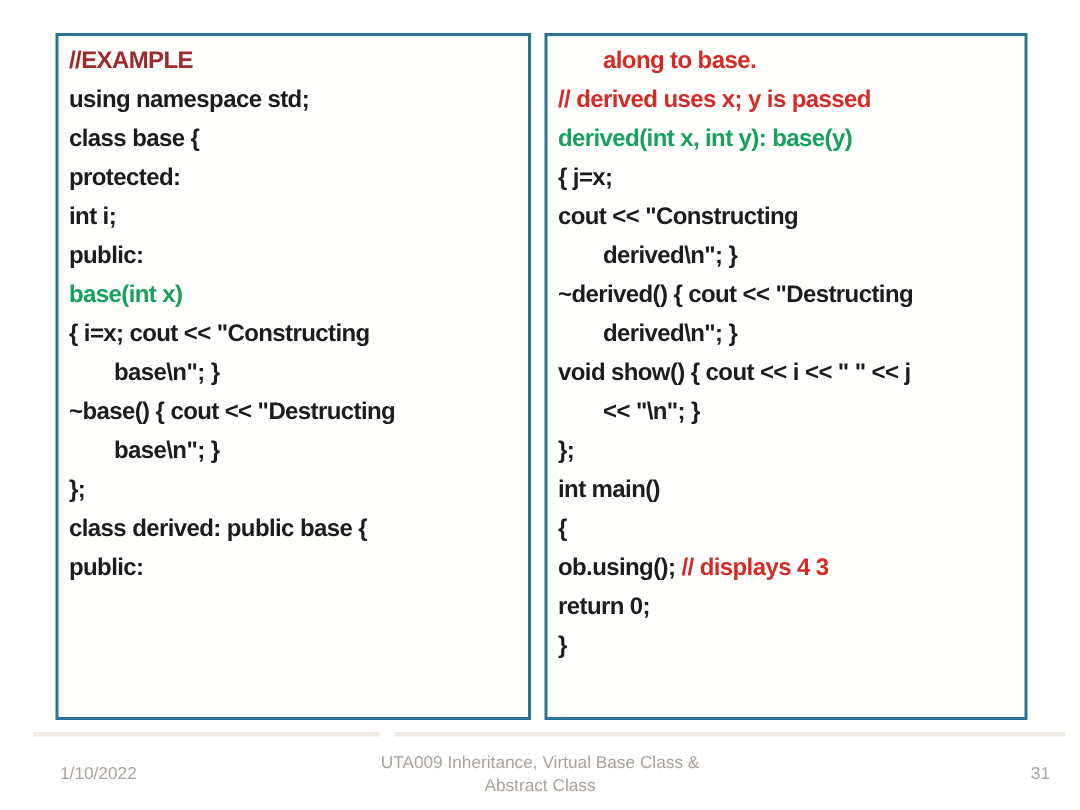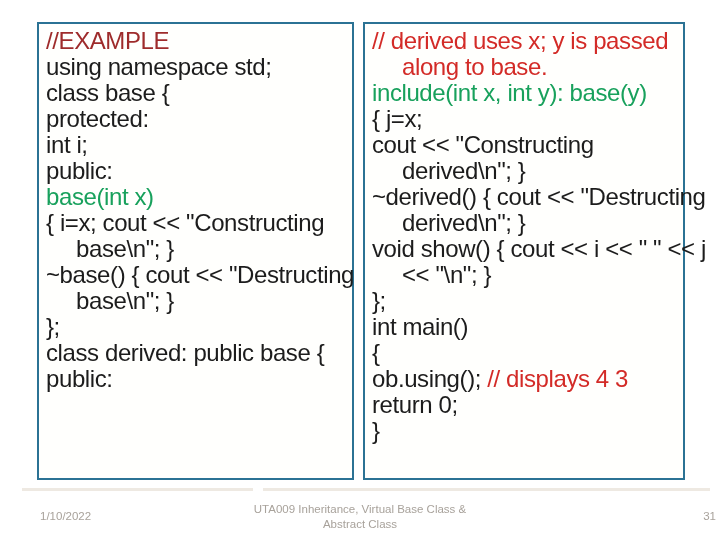--- a/index.html
+++ b/index.html
@@ -25,22 +25,22 @@
     height:458px;
     border:2px solid var(--border);
     background:#fffffd;
     box-sizing:border-box;
     padding:4px 6px 0 7px;
   }
   .code-box.left{left:37px;width:317px;}
   .code-box.right{left:363px;width:322px;}
   .code-line{
     white-space:pre;
-    font-weight:normal;
-    font-size:24px;
+    font-weight:bold;
+    font-size:16px;
     line-height:26px;
     letter-spacing:-0.4px;
     color:var(--code);
   }
   .code-line.indent{padding-left:30px;}
   .seg-code{color:var(--code);}
   .seg-red-dark{color:var(--red-dark);}
   .seg-red-bright{color:var(--red-bright);}
   .seg-green{color:var(--green);}
   .shadow-strip{
@@ -54,21 +54,21 @@
     position:absolute;
     left:0;top:498px;width:720px;height:40px;
     color:var(--footer);
     font-size:11.5px;
   }
   .footer-date{position:absolute;left:40px;top:12px;}
   .footer-title{
     position:absolute;left:160px;top:4px;width:400px;
     text-align:center;line-height:15px;
   }
-  .footer-page{position:absolute;right:4px;top:12px;}
+  .footer-page{position:absolute;right:20px;top:12px;}
 </style>
 </head>
 <body>
 
 <div class="slide">
 
   <div class="code-box left" id="leftBox">
       <div class="code-line"><span class="seg-red-dark">//EXAMPLE</span></div>
       <div class="code-line"><span class="seg-code">using namespace std;</span></div>
       <div class="code-line"><span class="seg-code">class base {</span></div>
@@ -79,23 +79,23 @@
       <div class="code-line"><span class="seg-code">{ i=x; cout &lt;&lt; "Constructing</span></div>
       <div class="code-line indent"><span class="seg-code">base\n"; }</span></div>
       <div class="code-line"><span class="seg-code">~base() { cout &lt;&lt; "Destructing</span></div>
       <div class="code-line indent"><span class="seg-code">base\n"; }</span></div>
       <div class="code-line"><span class="seg-code">};</span></div>
       <div class="code-line"><span class="seg-code">class derived: public base {</span></div>
       <div class="code-line"><span class="seg-code">public:</span></div>
     </div>
 
   <div class="code-box right" id="rightBox">
+      <div class="code-line indent"><span class="seg-red-bright">along to base.</span></div>
       <div class="code-line"><span class="seg-red-bright">// derived uses x; y is passed</span></div>
-      <div class="code-line indent"><span class="seg-red-bright">along to base.</span></div>
-      <div class="code-line"><span class="seg-green">include(int x, int y): base(y)</span></div>
+      <div class="code-line"><span class="seg-green">derived(int x, int y): base(y)</span></div>
       <div class="code-line"><span class="seg-code">{ j=x;</span></div>
       <div class="code-line"><span class="seg-code">cout &lt;&lt; "Constructing</span></div>
       <div class="code-line indent"><span class="seg-code">derived\n"; }</span></div>
       <div class="code-line"><span class="seg-code">~derived() { cout &lt;&lt; "Destructing</span></div>
       <div class="code-line indent"><span class="seg-code">derived\n"; }</span></div>
       <div class="code-line"><span class="seg-code">void show() { cout &lt;&lt; i &lt;&lt; " " &lt;&lt; j</span></div>
       <div class="code-line indent"><span class="seg-code">&lt;&lt; "\n"; }</span></div>
       <div class="code-line"><span class="seg-code">};</span></div>
       <div class="code-line"><span class="seg-code">int main()</span></div>
       <div class="code-line"><span class="seg-code">{</span></div>

